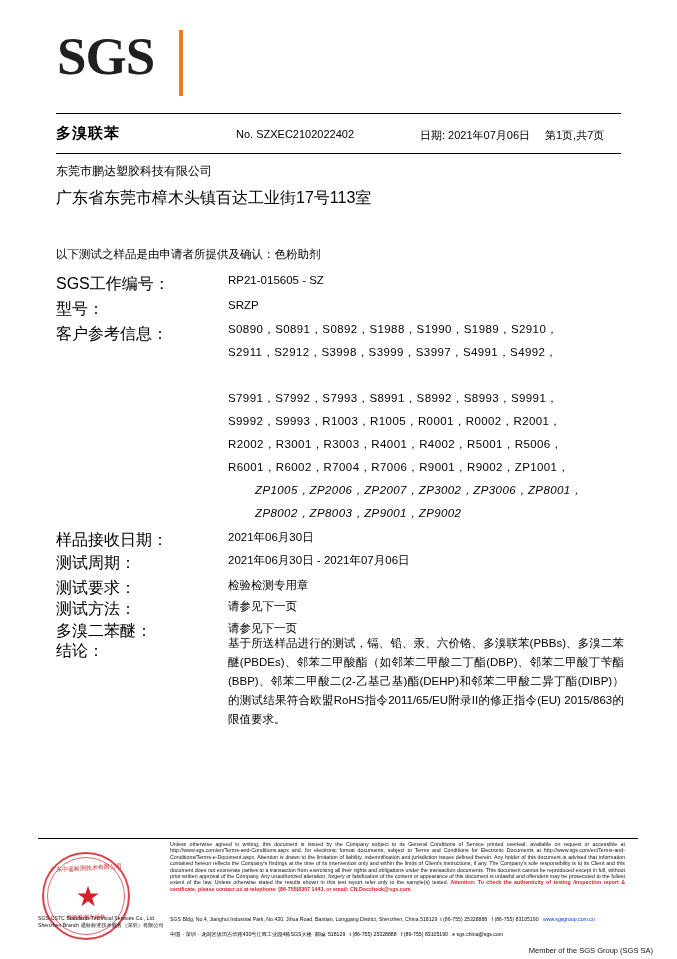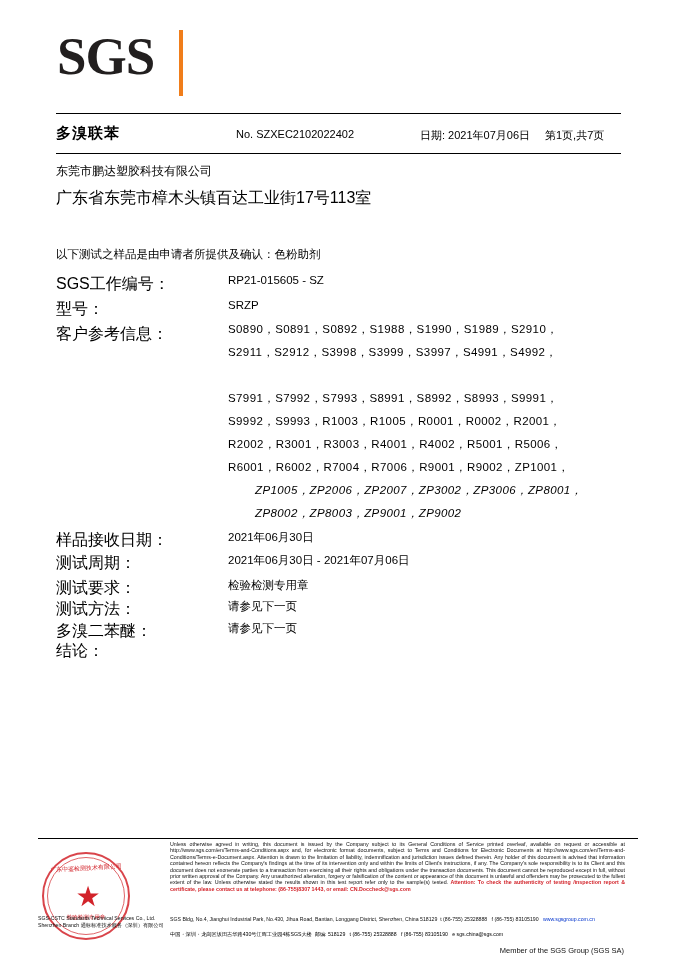--- a/index.html
+++ b/index.html
@@ -263,21 +263,21 @@
   .addr-row2 {
     position: absolute;
     left: 170px;
     top: 931px;
     width: 460px;
     font-size: 5.2px;
     line-height: 7px;
   }
   .member-line {
     position: absolute;
-    right: 53px;
+    right: 24px;
     top: 946px;
     font-size: 7.5px;
     color: #111;
   }
 </style>
 </head>
 <body>
 
 <div class="page">
 
@@ -336,20 +336,21 @@
     <span class="lbl">测试方法：</span>
     <span class="val">请参见下一页</span>
   </div>
   <div class="detail" style="top:621px">
     <span class="lbl">多溴二苯醚：</span>
     <span class="val">请参见下一页</span>
   </div>
   <div class="detail" style="top:641px">
     <span class="lbl">结论：</span>
   </div>
+  <div class="conclusion-text">基于所送样品进行的测试，镉、铅、汞、六价铬、多溴联苯(PBBs)、多溴二苯醚(PBDEs)、邻苯二甲酸酯（如邻苯二甲酸二丁酯(DBP)、邻苯二甲酸丁苄酯(BBP)、邻苯二甲酸二(2-乙基己基)酯(DEHP)和邻苯二甲酸二异丁酯(DIBP)）的测试结果符合欧盟RoHS指令2011/65/EU附录II的修正指令(EU) 2015/863的限值要求。</div>
 
   <div class="footer-line"></div>
 
   <div class="stamp">
     <div class="stamp-ring"></div>
     <div class="stamp-ring2"></div>
     <div class="stamp-cn">广东中鉴检测技术有限公司</div>
     <div class="stamp-star">★</div>
     <div class="stamp-bottom">检验检测专用章</div>
   </div>

